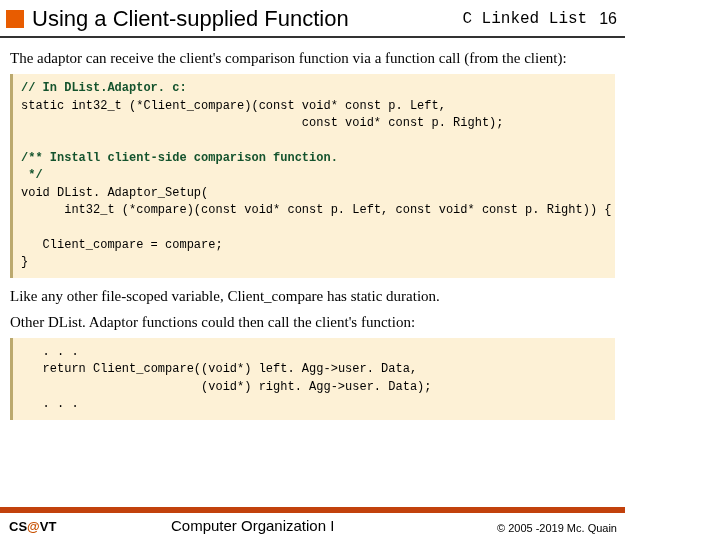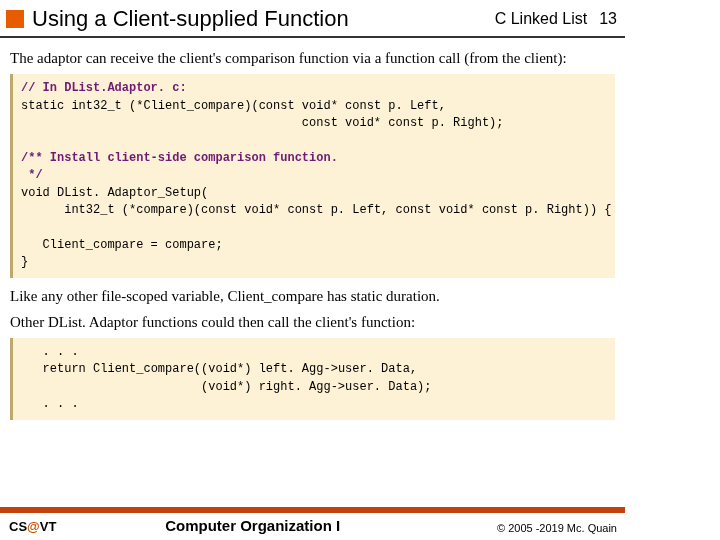--- a/index.html
+++ b/index.html
@@ -1,61 +1,61 @@
 <!DOCTYPE html>
 <html><head>
 <meta charset="utf-8">
 <style>
   * { box-sizing: border-box; margin: 0; padding: 0; }
   html, body { width: 720px; height: 540px; font-family: Georgia, 'Times New Roman', serif; background: #fff; color: #000; }
   .slide { width: 625px; height: 540px; position: relative; display: flex; flex-direction: column; }
   .header { display: flex; align-items: center; padding: 6px 8px 4px 6px; }
   .accent-square { width: 18px; height: 18px; background: #e85c00; margin-right: 8px; flex-shrink: 0; }
   .title { font-family: Arial, Helvetica, sans-serif; font-size: 22px; font-weight: 400; flex: 1; }
-  .hdr-right { font-family: Liberation Sans, sans-serif; font-size: 16px; margin-right: 12px; white-space: nowrap; text-align: right; }
+  .hdr-right { font-family: Liberation Mono, monospace; font-size: 16px; margin-right: 12px; white-space: nowrap; text-align: right; }
   .hdr-num { font-family: Arial, Helvetica, sans-serif; font-size: 16px; }
   .hr { height: 2px; background: #333; margin: 0 0 4px 0; }
   .content { flex: 1; padding: 6px 10px 0 10px; overflow: hidden; }
   .para { font-size: 15px; line-height: 1.35; margin-bottom: 6px; }
   .codeblock {
     background: #fdf1d6;
     border-left: 3px solid #bba96e;
     padding: 6px 8px;
     font-family: 'Courier New', monospace;
     font-size: 12px;
     line-height: 1.45;
     white-space: pre;
     margin-bottom: 8px;
     overflow-x: hidden;
   }
-  .codeblock .c-comment { color: #701a75; font-weight: bold; }
+  .codeblock .c-comment { color: #14532d; font-weight: bold; }
   .codeblock .c-kw { font-weight: normal; }
   .footer {
     display: flex;
     align-items: flex-end;
     justify-content: space-between;
     padding: 4px 8px 6px 9px;
     border-top: 6px solid #c2410c;
     font-family: Arial, Helvetica, sans-serif;
   }
   .footer-left { font-size: 13px; font-weight: bold; }
   .footer-left .at { color: #c85000; }
-  .footer-mid { font-size: 15px; font-weight: bold; }
+  .footer-mid { font-size: 15px; font-weight: normal; }
   .footer-right { font-size: 11px; margin-left: 48px; }
 </style>
 </head>
 <body>
 
 <div class="slide">
 
   <div class="header">
     <div class="accent-square"></div>
     <div class="title">Using a Client-supplied Function</div>
     <div class="hdr-right">C Linked List</div>
-    <div class="hdr-num">13</div>
+    <div class="hdr-num">16</div>
   </div>
   <div class="hr"></div>
 
   <div class="content">
 
     <p class="para">The adaptor can receive the client's comparison function via a function call (from the client):</p>
 
     <div class="codeblock"><span class="c-comment">// In DList.Adaptor. c:</span>
 <span class="c-kw">static int</span><span>32_t (*Client_compare)(</span><span class="c-kw">const void* const</span><span> p. Left,</span>
 <span>                                       </span><span class="c-kw">const void* const</span><span> p. Right);</span>

